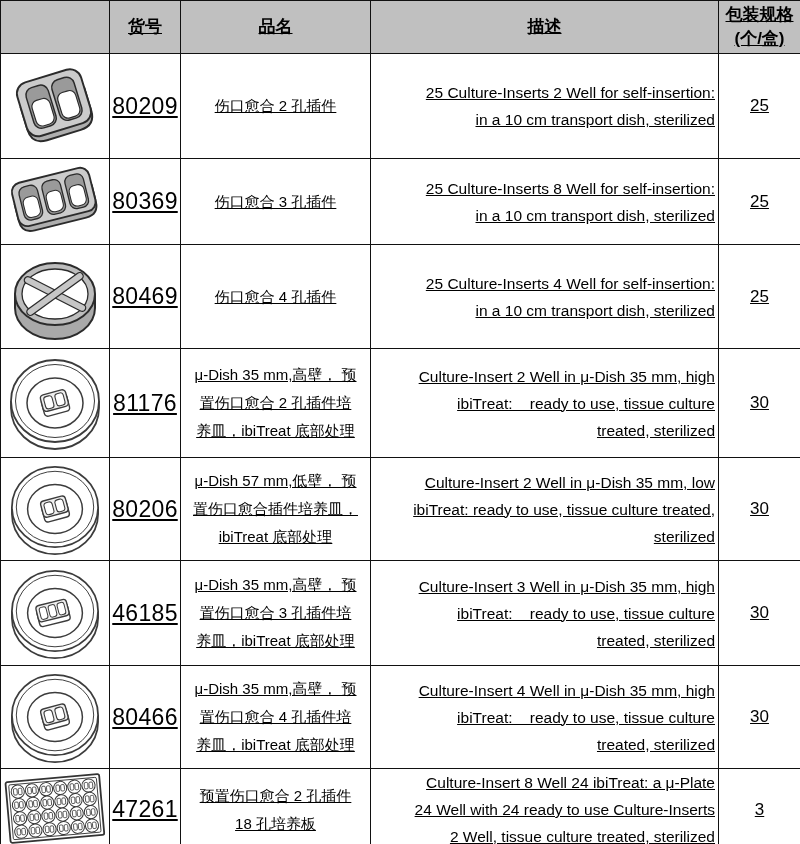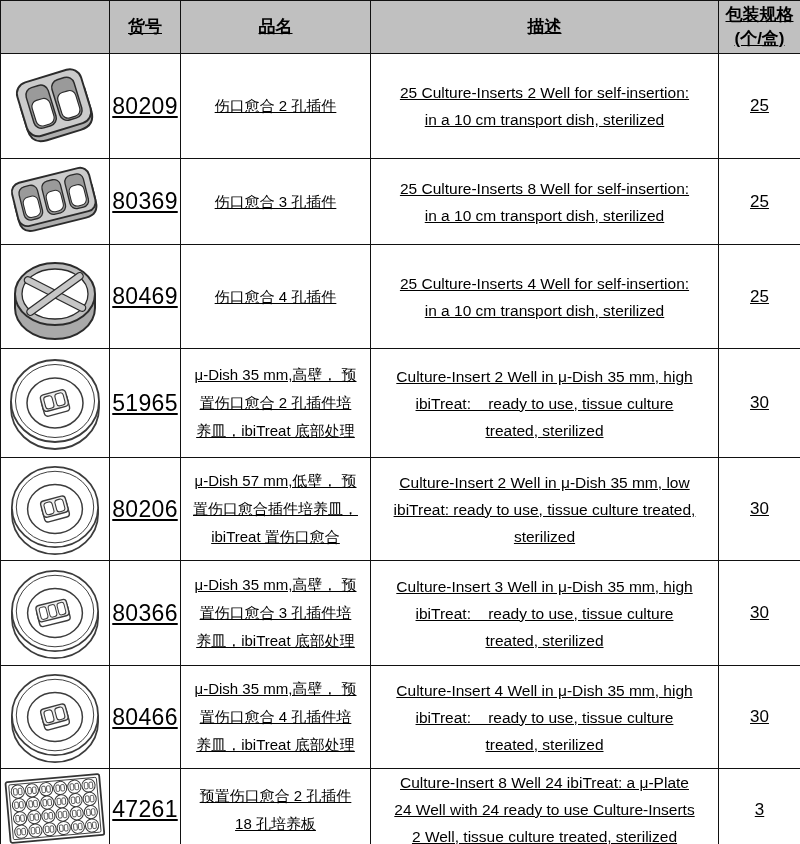--- a/index.html
+++ b/index.html
@@ -26,21 +26,21 @@
     background:#c0c0c0;
     height:52px;
     font-size:17px;
     font-weight:bold;
     text-align:center;
     line-height:24px;
   }
   td.c-img{text-align:center;}
   td.c-sku{text-align:center;font-size:23px;letter-spacing:0.3px;}
   td.c-name{text-align:center;font-size:15px;line-height:28px;}
-  td.c-desc{font-size:15.5px;line-height:27px;padding:0 3px;text-align:center;margin-top:48px;}
+  td.c-desc{font-size:15.5px;line-height:27px;padding:0 3px;text-align:right;margin-top:48px;}
   td.c-qty{text-align:center;font-size:17px;}
   .line{white-space:pre;}
   tr.rh1{height:105px;}
   tr.rh2{height:86px;}
   tr.rh3{height:104px;}
   tr.rh4{height:109px;}
   tr.rh5{height:103px;}
   tr.rh6{height:105px;}
   tr.rh7{height:103px;}
   tr.rh8{height:81px;}
@@ -154,21 +154,21 @@
             <ellipse cx="49" cy="48" rx="28" ry="25" stroke-width="1.5"></ellipse>
             <g transform="translate(49 48) rotate(-15)">
               <rect x="-13" y="-7" width="26" height="18" rx="3.5" fill="#ffffff" stroke-width="1.4"></rect>
               <rect x="-13" y="-11" width="26" height="17" rx="3.5" fill="#efefef" stroke-width="1.4"></rect>
               <rect x="-10" y="-8.5" width="8.5" height="12.5" rx="2.8" fill="#ffffff" stroke-width="1.1"></rect>
               <rect x="1.5" y="-8.5" width="8.5" height="12.5" rx="2.8" fill="#ffffff" stroke-width="1.1"></rect>
             </g>
           </g>
         </svg>
       </td>
-      <td class="c-sku">51965</td>
+      <td class="c-sku">81176</td>
       <td class="c-name">
           <div class="line">μ-Dish 35 mm,高壁， 预</div>
           <div class="line">置伤口愈合 2 孔插件培</div>
           <div class="line">养皿，ibiTreat 底部处理</div>
         </td>
       <td class="c-desc">
           <div class="line">Culture-Insert 2 Well in μ-Dish 35 mm, high</div>
           <div class="line">ibiTreat:    ready to use, tissue culture</div>
           <div class="line">treated, sterilized</div>
         </td>
@@ -189,21 +189,21 @@
               <rect x="-10" y="-8.5" width="8.5" height="12.5" rx="2.8" fill="#ffffff" stroke-width="1.1"></rect>
               <rect x="1.5" y="-8.5" width="8.5" height="12.5" rx="2.8" fill="#ffffff" stroke-width="1.1"></rect>
             </g>
           </g>
         </svg>
       </td>
       <td class="c-sku">80206</td>
       <td class="c-name">
           <div class="line">μ-Dish 57 mm,低壁， 预</div>
           <div class="line">置伤口愈合插件培养皿，</div>
-          <div class="line">ibiTreat 置伤口愈合</div>
+          <div class="line">ibiTreat 底部处理</div>
         </td>
       <td class="c-desc">
           <div class="line">Culture-Insert 2 Well in μ-Dish 35 mm, low</div>
           <div class="line">ibiTreat: ready to use, tissue culture treated,</div>
           <div class="line">sterilized</div>
         </td>
       <td class="c-qty">30</td>
     </tr>
 
     <tr class="rh6">
@@ -217,21 +217,21 @@
             <g transform="translate(47 48) rotate(-14)">
               <rect x="-16" y="-7" width="32" height="18" rx="3.5" fill="#ffffff" stroke-width="1.4"></rect>
               <rect x="-16" y="-11" width="32" height="17" rx="3.5" fill="#efefef" stroke-width="1.4"></rect>
               <rect x="-13" y="-8.5" width="7.2" height="12.5" rx="2.6" fill="#ffffff" stroke-width="1"></rect>
               <rect x="-3.6" y="-8.5" width="7.2" height="12.5" rx="2.6" fill="#ffffff" stroke-width="1"></rect>
               <rect x="5.8" y="-8.5" width="7.2" height="12.5" rx="2.6" fill="#ffffff" stroke-width="1"></rect>
             </g>
           </g>
         </svg>
       </td>
-      <td class="c-sku">80366</td>
+      <td class="c-sku">46185</td>
       <td class="c-name">
           <div class="line">μ-Dish 35 mm,高壁， 预</div>
           <div class="line">置伤口愈合 3 孔插件培</div>
           <div class="line">养皿，ibiTreat 底部处理</div>
         </td>
       <td class="c-desc">
           <div class="line">Culture-Insert 3 Well in μ-Dish 35 mm, high</div>
           <div class="line">ibiTreat:    ready to use, tissue culture</div>
           <div class="line">treated, sterilized</div>
         </td>

